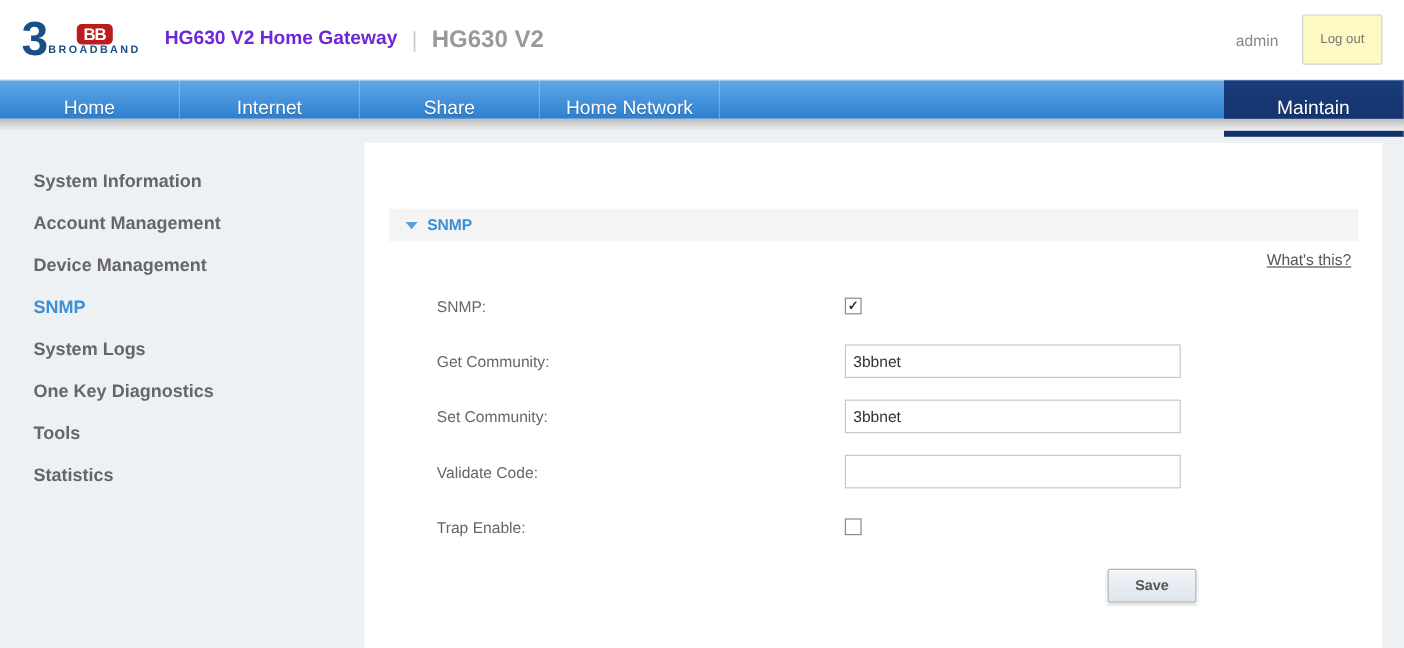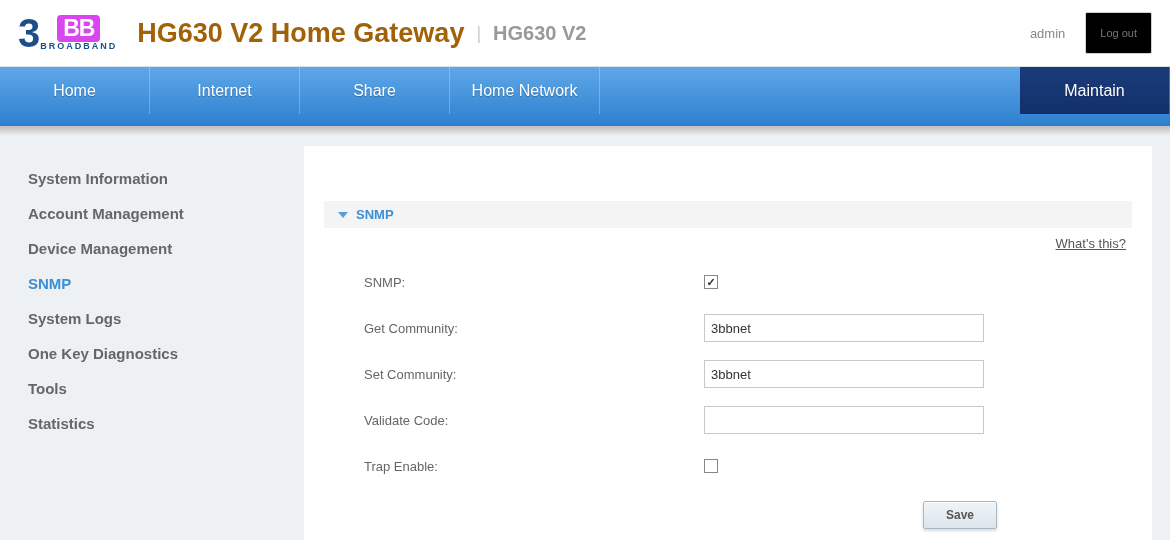--- a/index.html
+++ b/index.html
@@ -3,31 +3,31 @@
   <meta charset="utf-8">
   <style>
     * { margin: 0; padding: 0; box-sizing: border-box; }
     body { font-family: Arial, sans-serif; font-size: 13px; color: #666; background: #fff; width: 1170px; }
 
     
     .header { display: flex; align-items: center; height: 67px; padding: 0 18px 0 18px; border-bottom: 1px solid #e0e0e0; }
     .logo { display: flex; align-items: center; margin-right: 20px; }
     .logo-3 { font-size: 40px; font-weight: bold; color: #1a4f8a; font-family: Arial, sans-serif; letter-spacing: -2px; }
     .logo-bb-box { display: flex; flex-direction: column; align-items: center; margin-left: 2px; }
-    .logo-bb { background: #d946ef; color: #fff; font-size: 23px; font-weight: bold; padding: 0 6px; border-radius: 4px; line-height: 1.2; letter-spacing: -1px; }
+    .logo-bb { background: #b91c1c; color: #fff; font-size: 14px; font-weight: bold; padding: 0 6px; border-radius: 4px; line-height: 1.2; letter-spacing: -1px; }
     .logo-sub { color: #1a4f8a; font-size: 9px; font-weight: bold; letter-spacing: 2px; margin-top: -1px; }
-    .header-title-1 { color: #a16207; font-size: 27px; font-weight: bold; }
+    .header-title-1 { color: #6d28d9; font-size: 16px; font-weight: bold; }
     .header-divider { color: #ccc; font-size: 18px; margin: 0 12px; }
     .header-title-2 { color: #999; font-size: 20px; font-weight: bold; }
     .header-right { margin-left: auto; display: flex; align-items: center; gap: 20px; }
     .header-user { color: #888; font-size: 13px; }
-    .logout-btn { background: #000000; border: 1px solid #d0d0d0; color: #777; font-size: 11px; padding: 14px 14px; cursor: pointer; border-radius: 2px; }
+    .logout-btn { background: #fef9c3; border: 1px solid #d0d0d0; color: #777; font-size: 11px; padding: 14px 14px; cursor: pointer; border-radius: 2px; }
 
     
-    .nav { display: flex; height: 59px; background: linear-gradient(#5fa8e8, #2d7fcf); position: relative; }
+    .nav { display: flex; height: 32px; background: linear-gradient(#5fa8e8, #2d7fcf); position: relative; }
     .nav::after { content: ''; position: absolute; left: 0; right: 0; bottom: -10px; height: 10px; background: linear-gradient(#bcbcbc, #f0f0f0); }
     .nav-item { width: 150px; height: 47px; display: flex; align-items: center; justify-content: center; color: #fff; font-size: 16px; border-right: 1px solid rgba(255,255,255,0.25); cursor: pointer; text-shadow: 0 1px 1px rgba(0,0,0,0.3); }
     .nav-spacer { flex: 1; }
     .nav-item.active { background: linear-gradient(#1a3b7a, #12316b); width: 150px; }
 
     
     .page { display: flex; background: #eef1f4; padding-top: 20px; min-height: 460px; }
     .sidebar { width: 304px; padding: 15px 0 0 28px; }
     .side-item { color: #666; font-size: 15px; font-weight: bold; padding: 9px 0; cursor: pointer; }
     .side-item.active { color: #3b8fd5; }

